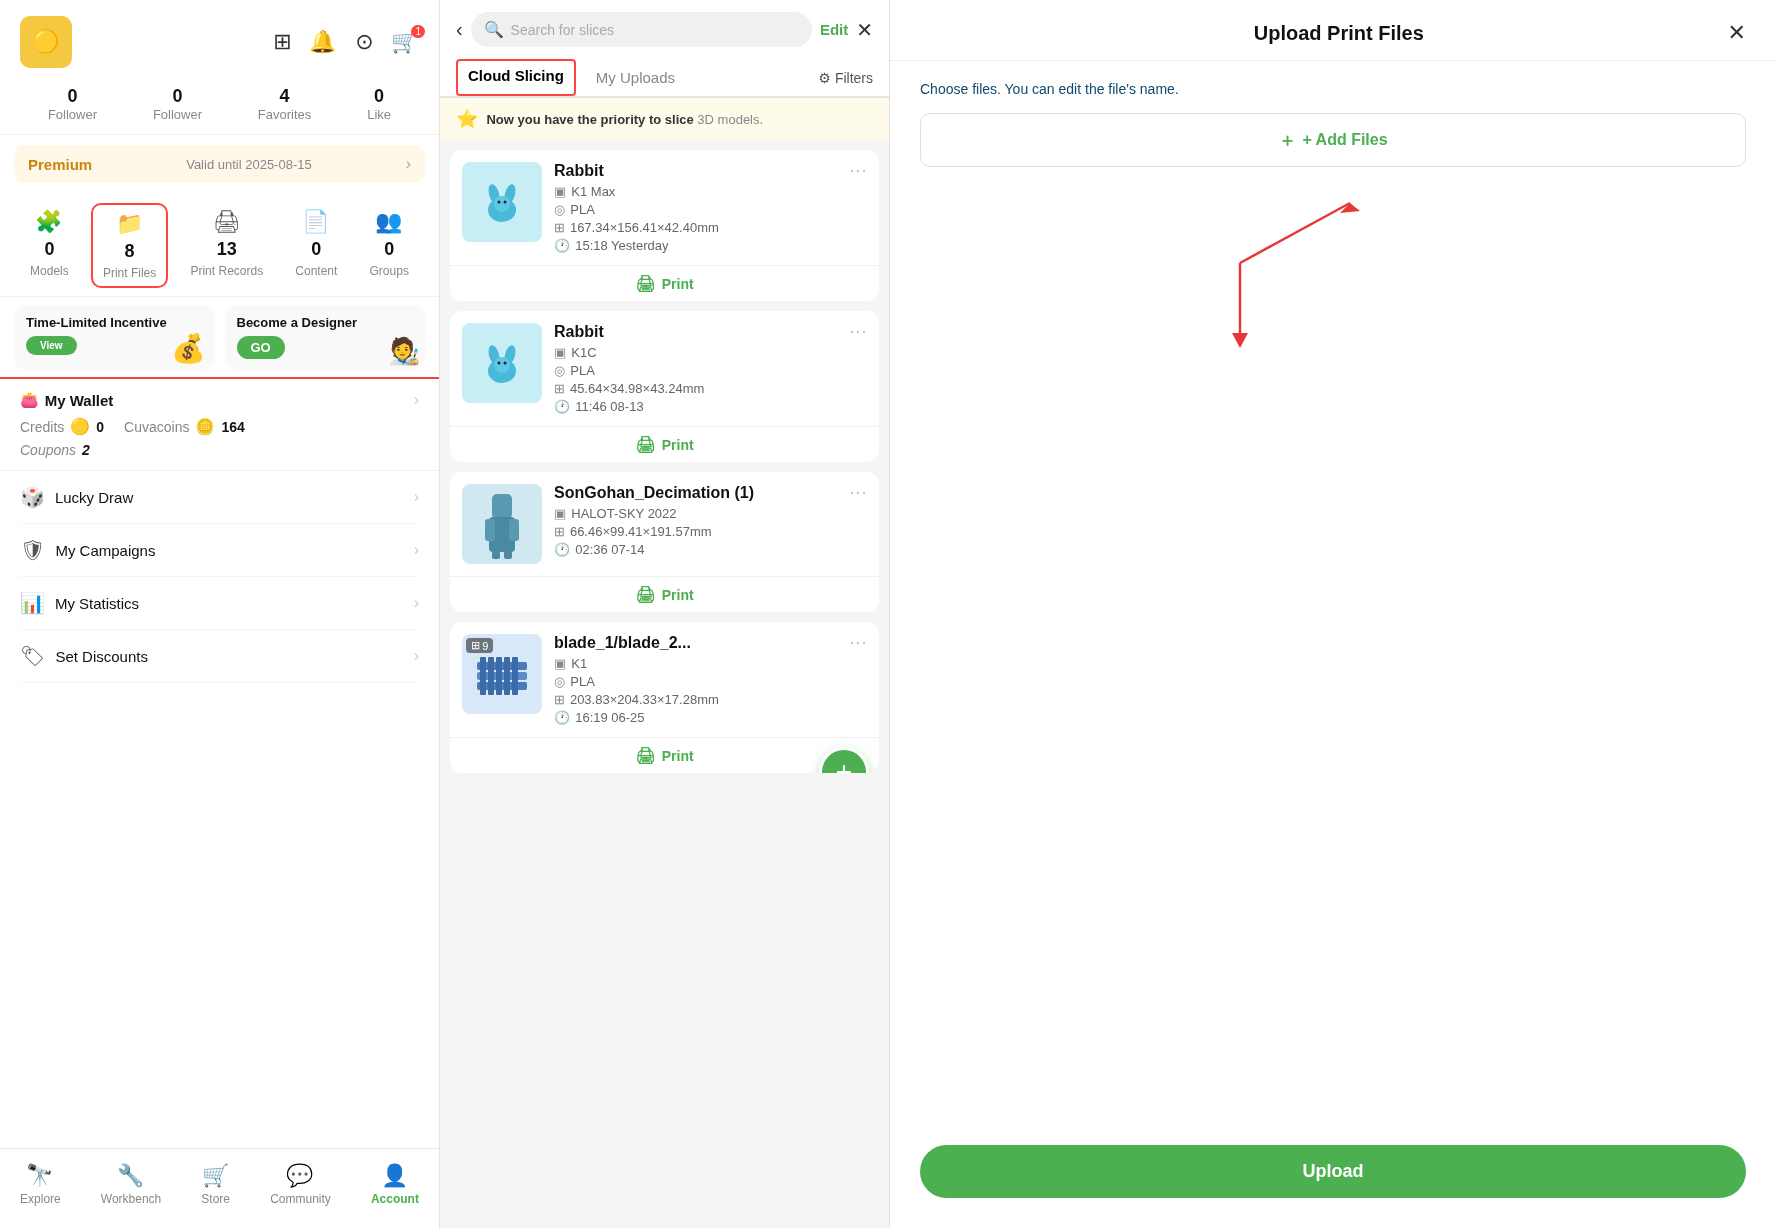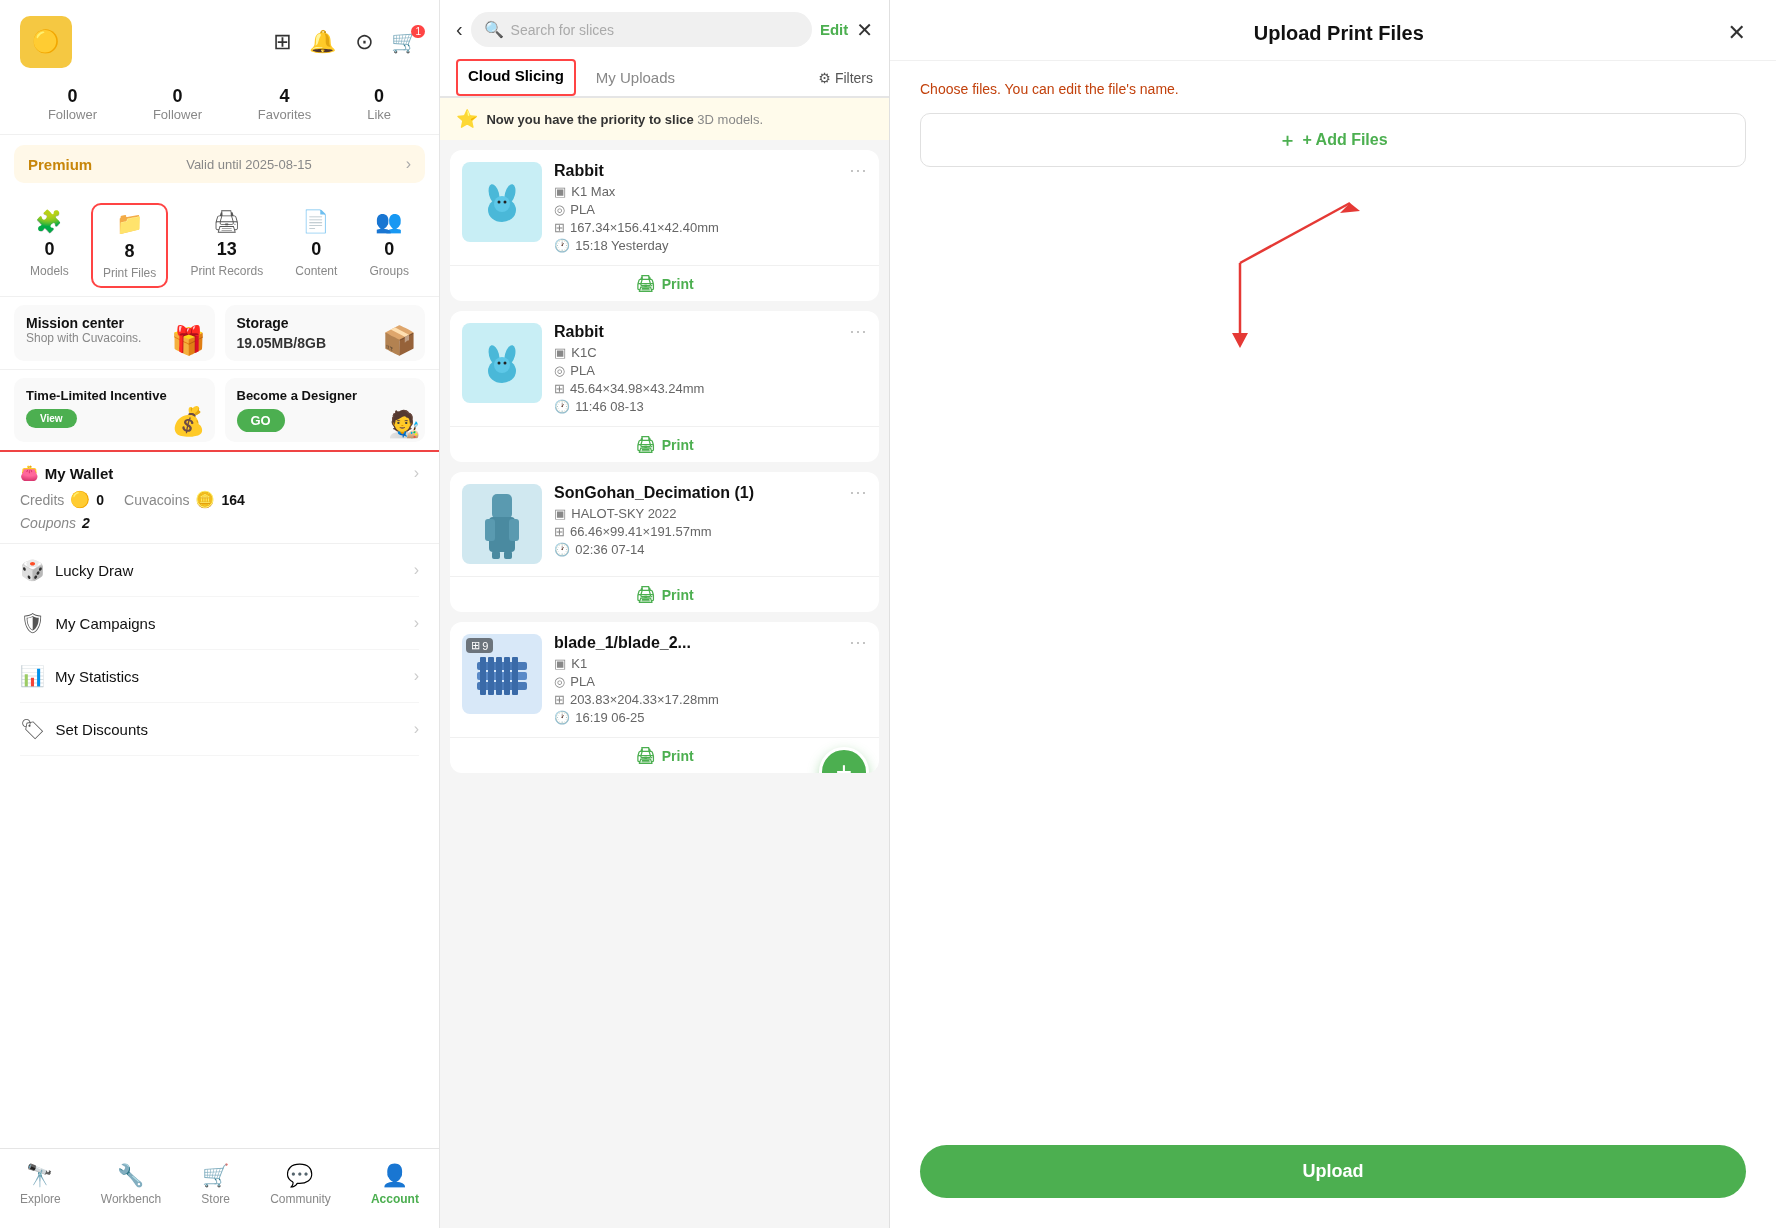--- a/index.html
+++ b/index.html
@@ -565,21 +565,21 @@
 
     .right-body {
       flex: 1;
       padding: 20px 30px;
       display: flex;
       flex-direction: column;
       gap: 16px;
     }
     .choose-hint {
       font-size: 14px;
-      color: #c2410c;
+      color: #0c4a6e;
     }
     .add-files-btn {
       border: 1.5px solid #e0e0e0;
       border-radius: 10px;
       padding: 14px;
       display: flex;
       align-items: center;
       justify-content: center;
       gap: 6px;
       font-size: 16px;
@@ -679,34 +679,20 @@
         <span class="grid-num">0</span>
         <span class="grid-lbl">Content</span>
       </div>
       <div class="grid-item">
         <span class="grid-icon">👥</span>
         <span class="grid-num">0</span>
         <span class="grid-lbl">Groups</span>
       </div>
     </div>
 
-    <div class="mission-storage">
-      <div class="mission-card">
-        <div class="card-title">Mission center</div>
-        <div class="card-sub">Shop with Cuvacoins.</div>
-        <span class="card-emoji">🎁</span>
-      </div>
-      <div class="storage-card">
-        <div class="card-title">Storage</div>
-        <div class="storage-num">
-          <span>19.05MB</span><span>/8GB</span>
-        </div>
-        <span class="card-emoji">📦</span>
-      </div>
-    </div>
 
     <div class="incentive-designer">
       <div class="incentive-card">
         <div class="incentive-title">Time-Limited Incentive</div>
         <div class="view-btn">View</div>
         <span class="incentive-coin">💰</span>
       </div>
       <div class="designer-card">
         <div class="incentive-title">Become a Designer</div>
         <div class="go-btn">GO</div>

